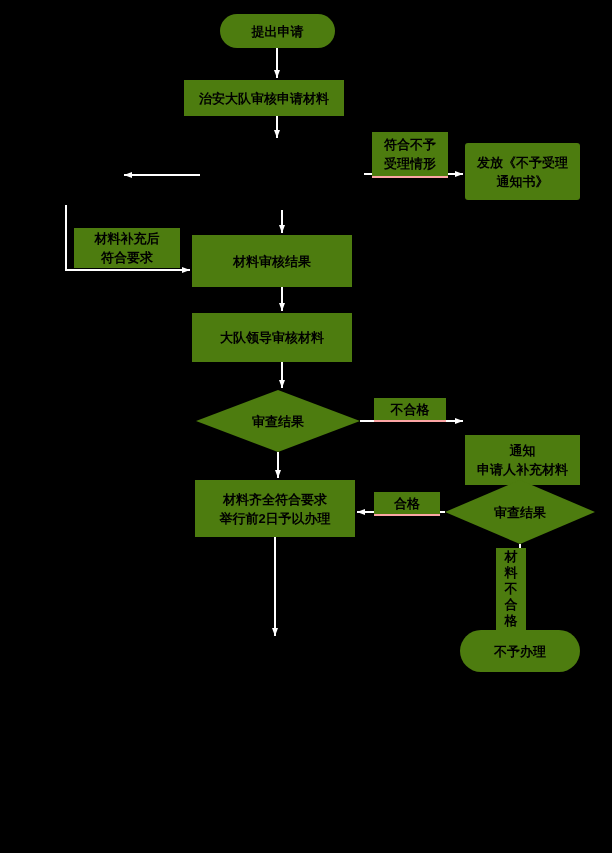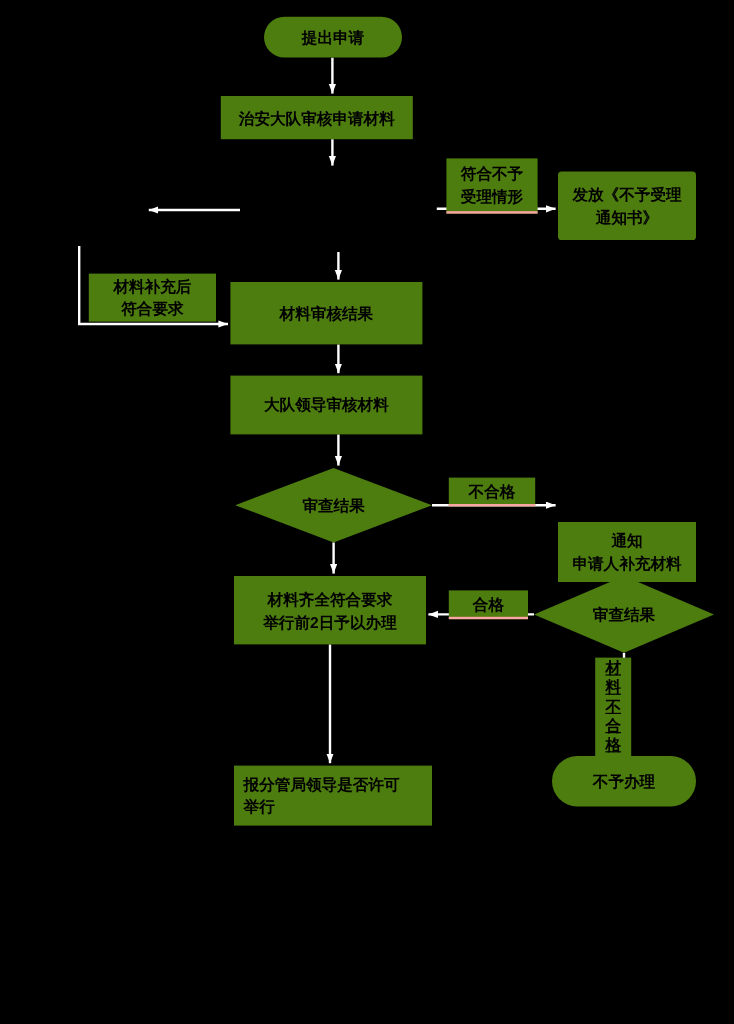--- a/index.html
+++ b/index.html
@@ -26,21 +26,21 @@
   .node, .label {
     display: flex;
     flex-direction: column;
     align-items: center;
     justify-content: center;
   }
   .diamond { clip-path: polygon(50% 0, 100% 50%, 50% 100%, 0 50%); }
   .underline { border-bottom: 2px solid #fca5a5; }
   .left-align { align-items: flex-start; text-align: left; padding-left: 8px; }
   .vlabel { line-height: 16px; display: flex; align-items: center; justify-content: center; }
-  .vlabel span { display: inline-block; width: 14px; word-break: break-all; text-decoration: underline; }
+  .vlabel span { display: inline-block; width: 14px; word-break: break-all; }
 </style>
 </head>
 <body>
 
 <div id="canvas">
 
   <svg class="edges" width="612" height="853" viewBox="0 0 612 853">
     <defs>
       <marker id="arrow" markerWidth="10" markerHeight="8" refX="8" refY="3" orient="auto" markerUnits="userSpaceOnUse">
         <path d="M0,0 L8,3 L0,6 Z" fill="#ffffff"></path>
@@ -125,18 +125,14 @@
   </div>
 
   <div class="vlabel" style="left:496px; top:548px; width:30px; height:82px;">
     <span>材料不合格</span>
   </div>
 
   <div class="node" style="left:460px; top:630px; width:120px; height:42px; border-radius:21px;">
     <span>不予办理</span>
   </div>
 
-  <div class="node left-align" style="left:195px; top:638px; width:165px; height:50px;">
-    <span>报分管局领导是否许可</span>
-    <span>举行</span>
-  </div>
 
 </div>
 
 </body></html>

